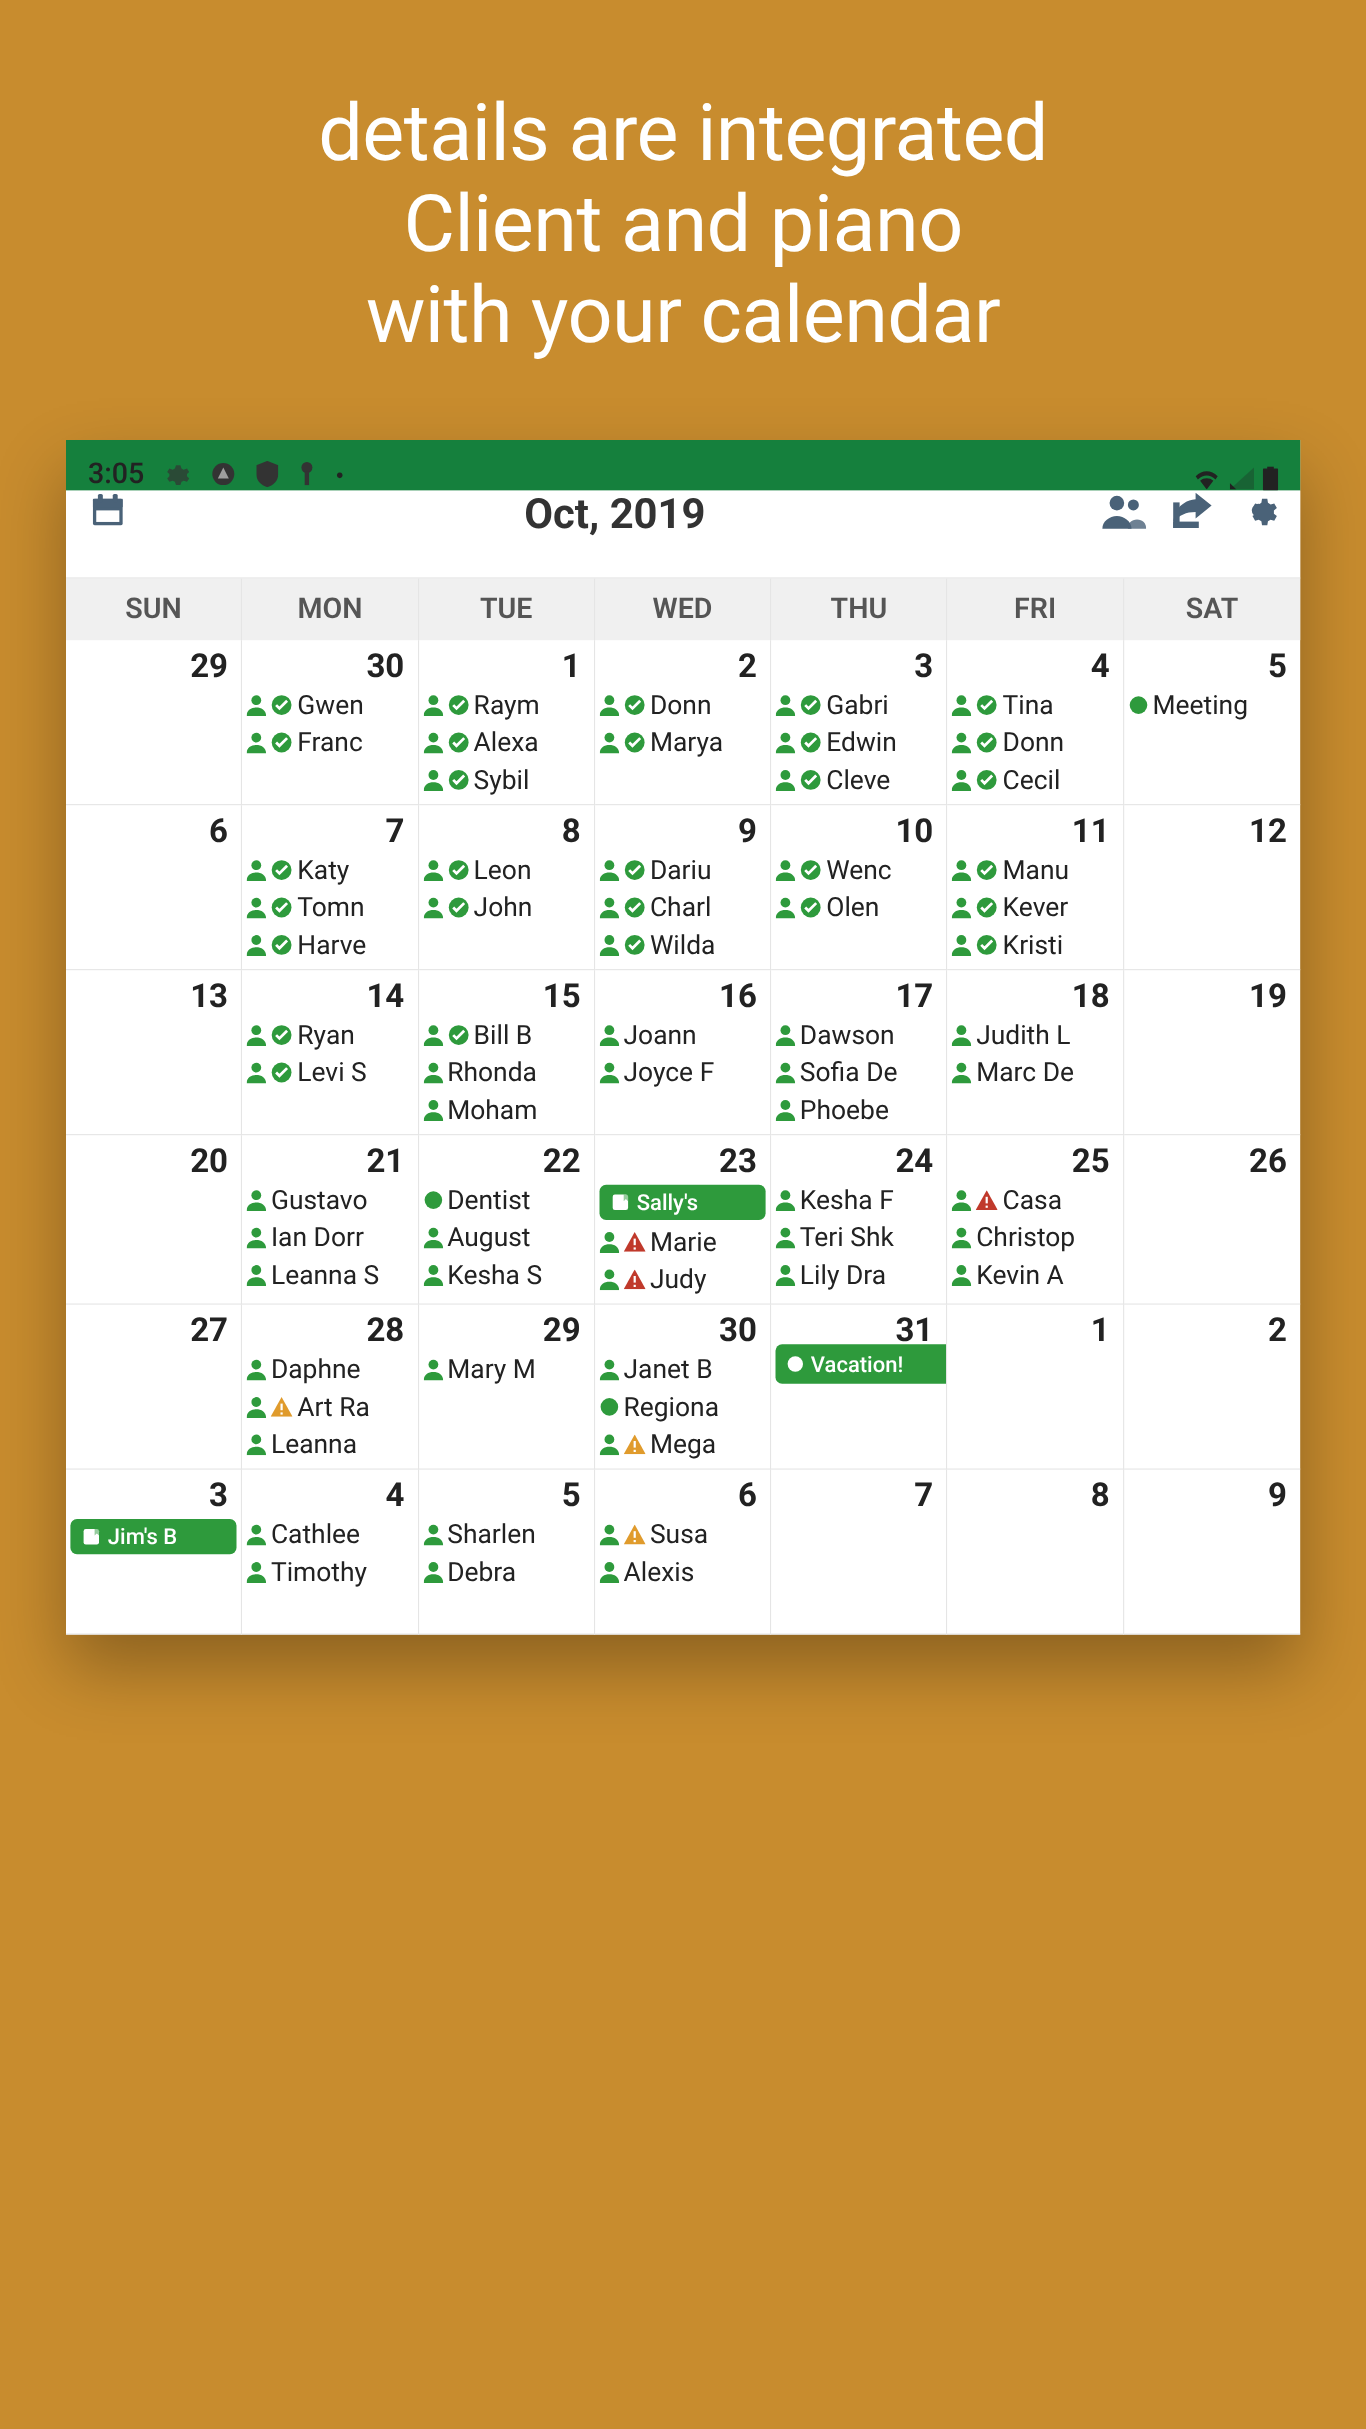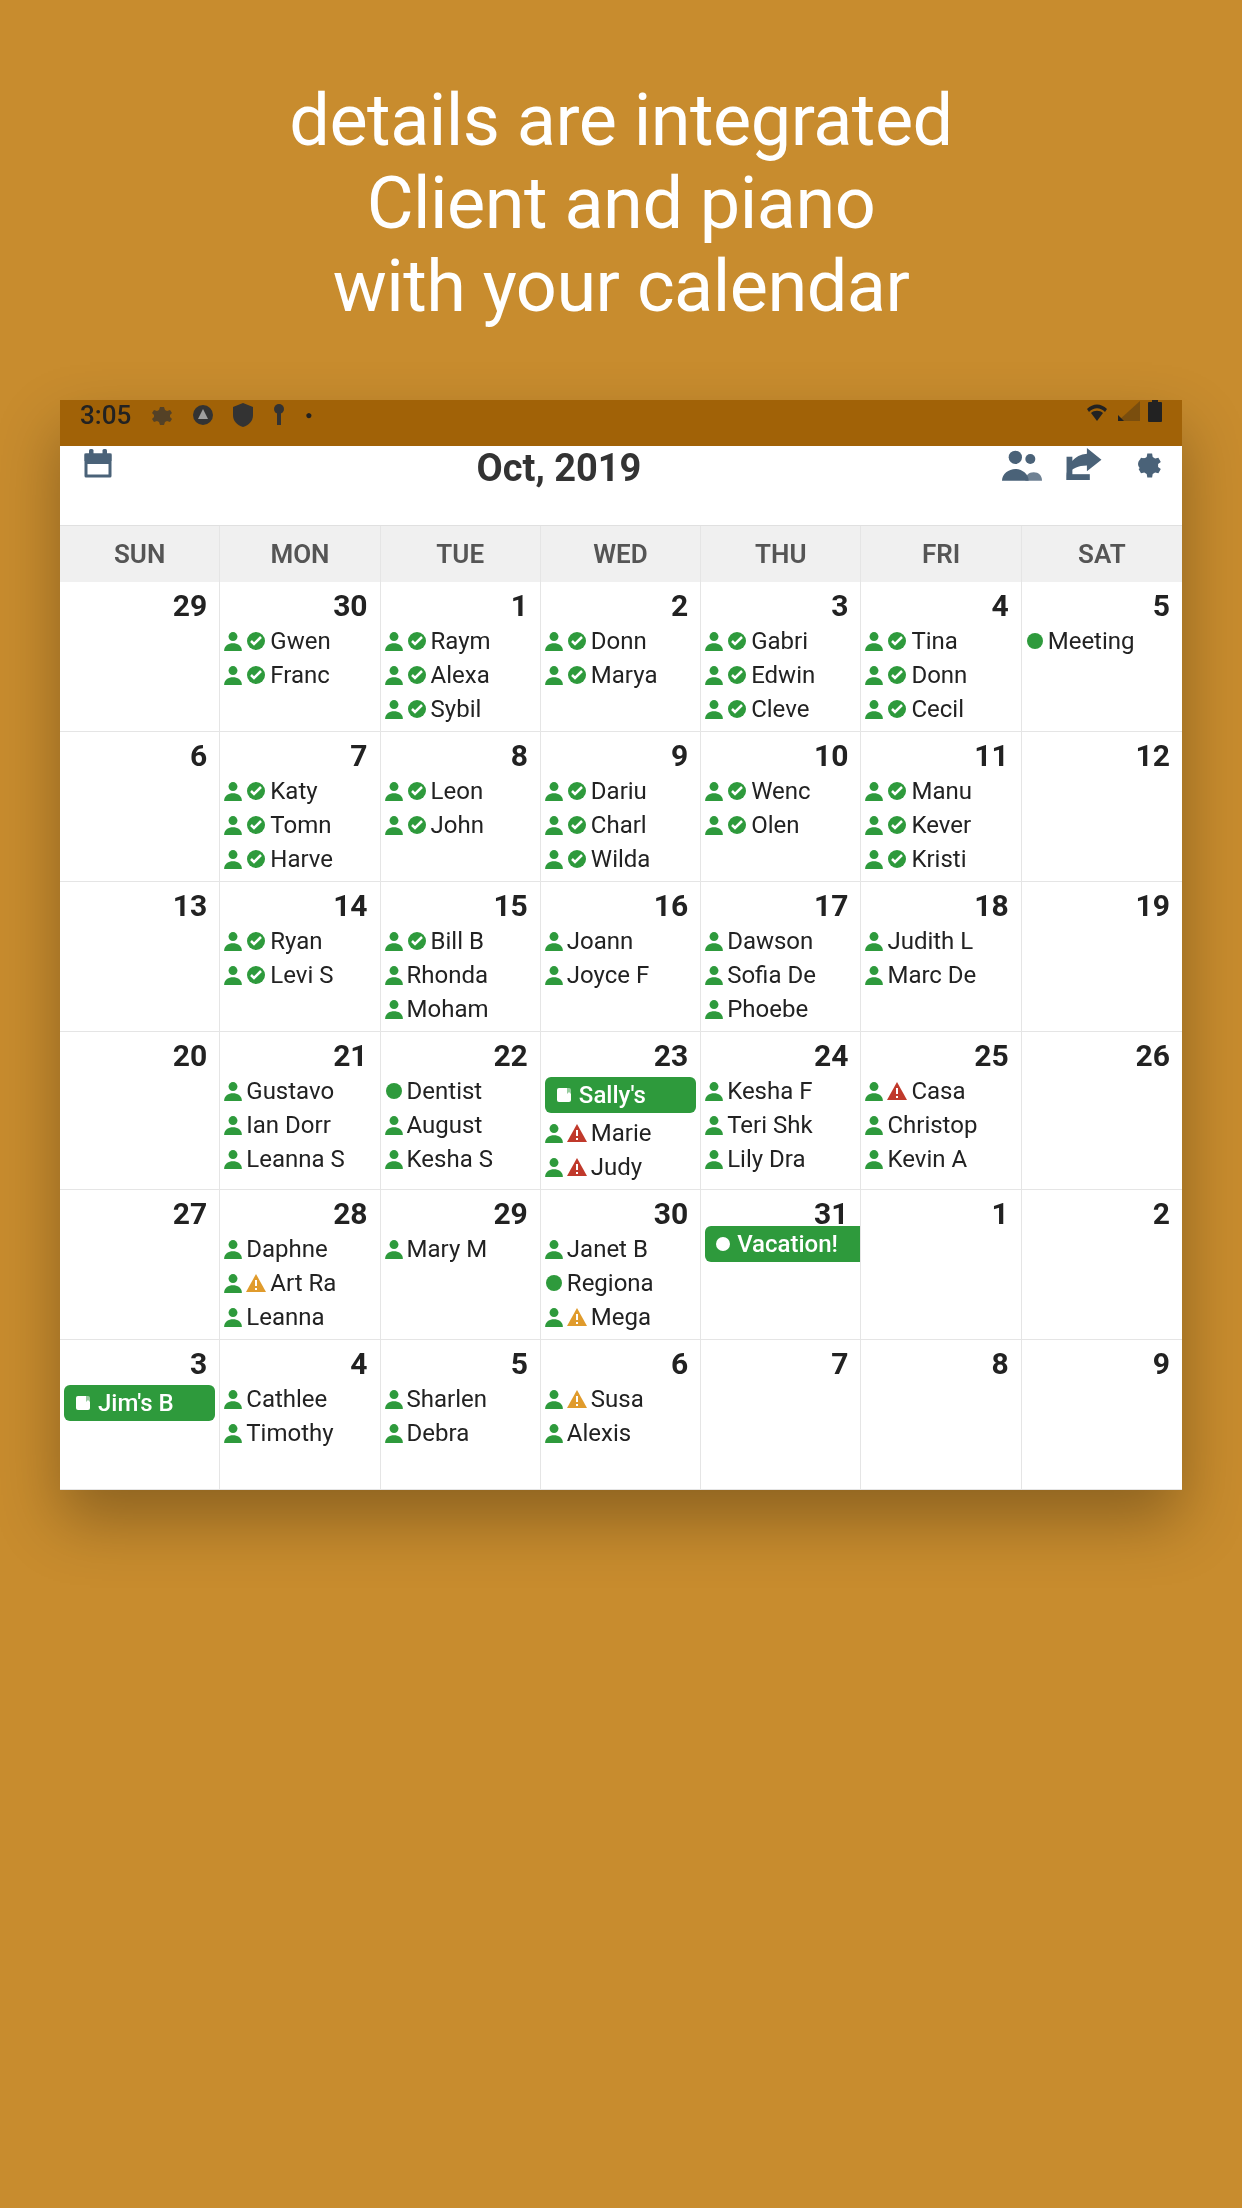--- a/index.html
+++ b/index.html
@@ -1,35 +1,35 @@
 <!DOCTYPE html>
 <html><head>
 <meta charset="utf-8">
 <style>
 * { margin: 0; padding: 0; box-sizing: border-box; font-family: -apple-system, BlinkMacSystemFont, 'Segoe UI', Roboto, sans-serif; }
 body { background: #c88c2e; width: 1242px; height: 2208px; overflow: hidden; position: relative; }
 .hero-text { text-align: center; color: white; font-size: 72px; font-weight: 400; line-height: 1.15; padding: 80px 100px 60px; letter-spacing: -0.5px; }
 .phone-frame { position: absolute; left: 60px; top: 400px; width: 1122px; background: white; box-shadow: 0 30px 60px rgba(0,0,0,0.3); }
-.status-bar { background: #a16207; height: 46px; display: flex; align-items: flex-start; justify-content: space-between; padding: 0 20px; color: #222; font-size: 26px; font-weight: 500; gap: 33px; }
+.status-bar { background: #15803d; height: 46px; display: flex; align-items: flex-end; justify-content: space-between; padding: 0 20px; color: #222; font-size: 26px; font-weight: 500; gap: 33px; }
 .status-left { display: flex; align-items: center; gap: 18px; }
 .status-right { display: flex; align-items: center; gap: 8px; }
 .app-header { background: white; height: 80px; display: flex; align-items: flex-start; justify-content: space-between; padding: 0 20px; border-bottom: 1px solid #e0e0e0; }
 .app-title { font-size: 38px; font-weight: 700; color: #333; text-align: center; flex: 1; }
 .header-icons { display: flex; gap: 24px; align-items: center; }
 .header-icon { color: #4a6278; }
 .week-header { display: grid; grid-template-columns: repeat(7, 1fr); background: #f0f0f0; height: 56px; }
 .day-header { display: flex; align-items: center; justify-content: center; font-size: 26px; font-weight: 600; color: #555; border-right: 1px solid #e5e5e5; }
 .day-header:last-child { border-right: none; }
 .calendar-grid { display: grid; grid-template-columns: repeat(7, 1fr); }
 .day-cell { border-right: 1px solid #e5e5e5; border-bottom: 1px solid #e5e5e5; min-height: 150px; position: relative; overflow: hidden; padding-bottom: 8px; }
 .day-cell:nth-child(7n) { border-right: none; }
 .day-number { text-align: right; font-size: 30px; font-weight: 700; color: #222; padding: 6px 12px 4px; }
 .event-list { display: flex; flex-direction: column; gap: 6px; padding: 0 4px; }
 .event-item { display: flex; align-items: center; gap: 4px; font-size: 24px; color: #222; white-space: nowrap; overflow: hidden; }
-.event-banner { background: #2e9a3c; color: white; border-radius: 6px; padding: 4px 10px; display: flex; align-items: center; gap: 6px; font-size: 24px; font-weight: 500; white-space: nowrap; }
+.event-banner { background: #2e9a3c; color: white; border-radius: 6px; padding: 4px 10px; display: flex; align-items: center; gap: 6px; font-size: 20px; font-weight: 500; white-space: nowrap; }
 .wide-banner { position: absolute; top: 36px; left: 4px; height: 36px; z-index: 2; }
 .icon-person { color: #2e9a3c; font-size: 20px; }
 .icon-check { color: #2e9a3c; font-size: 20px; }
 .icon-warn { color: #e09b2c; font-size: 18px; }
 .icon-alert { color: #c0392b; font-size: 18px; }
 svg { display: block; }
 </style>
 </head>
 <body>
 

